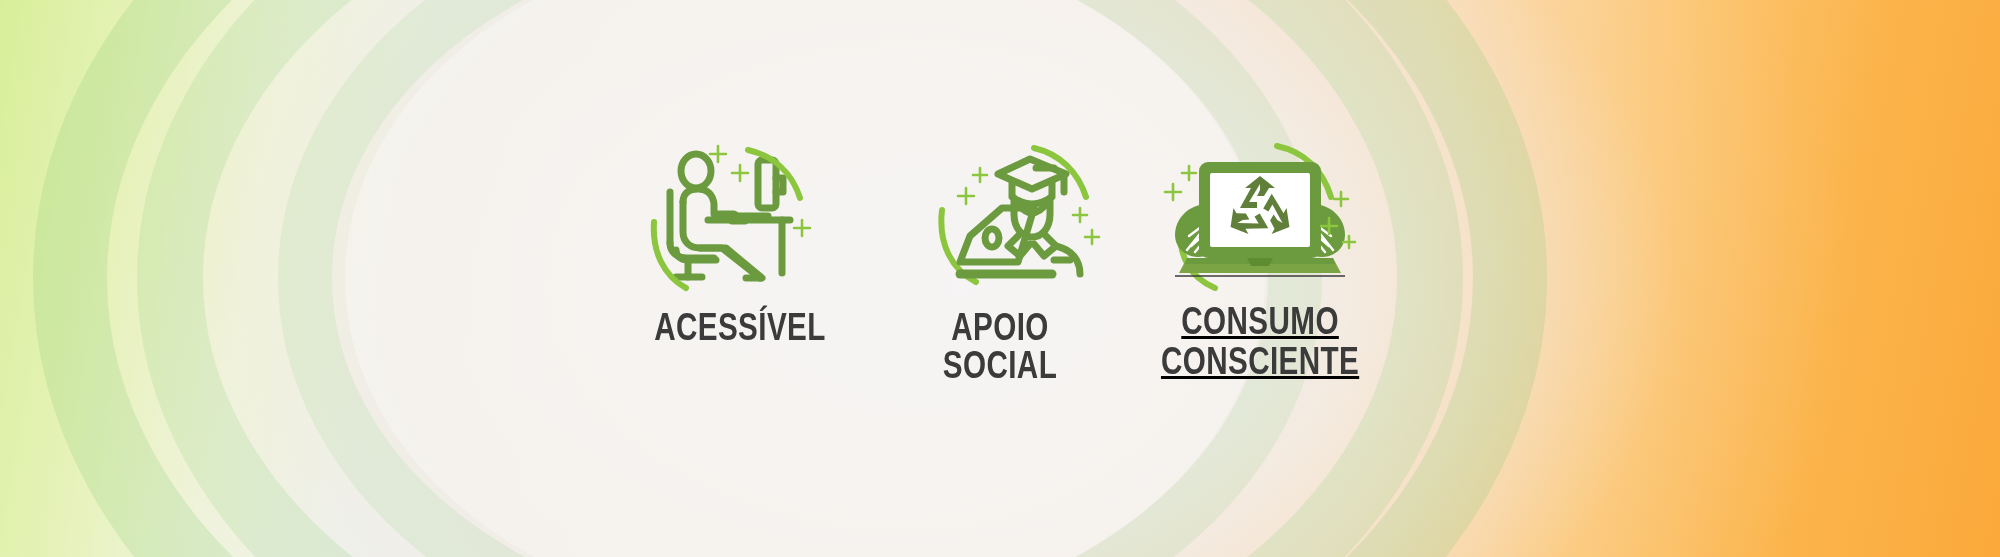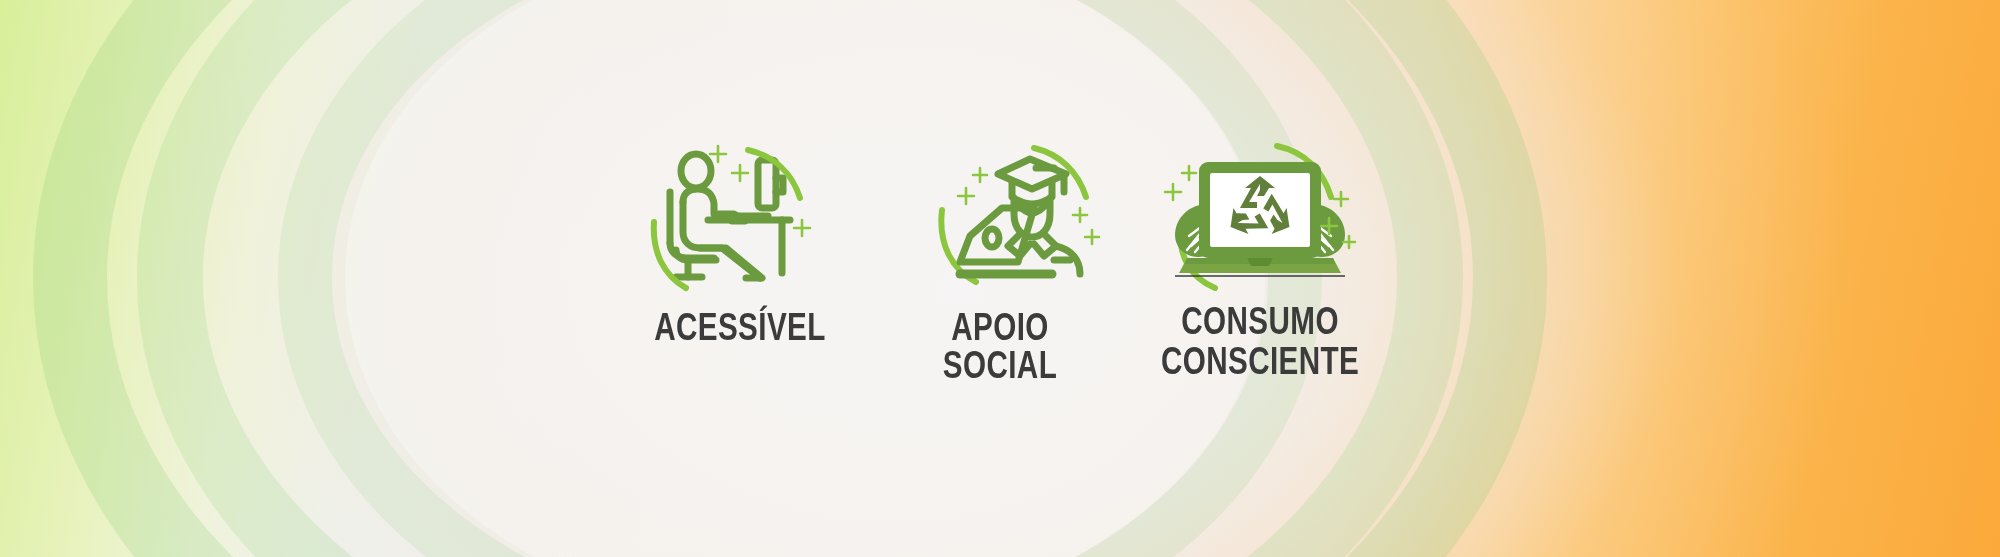--- a/index.html
+++ b/index.html
@@ -59,21 +59,21 @@
 
   .feature {
     position:relative;
     width:230px;
     display:flex;
     flex-direction:column;
     align-items:center;
   }
   .feature.f1 { margin-top:140px; }
   .feature.f2 { margin-top:140px; margin-left:30px;align-items:flex-end; }
-  .feature.f3 { margin-top:140px; margin-left:30px; }
+  .feature.f3 { margin-top:140px; margin-left:30px;text-decoration:underline; }
 
   .icon-wrap {
     position:relative;
     width:190px; height:150px;
     display:flex; align-items:center; justify-content:center;
   }
   .icon-wrap svg { display:block; overflow:visible; }
 
   .label {
     margin-top:18px;

